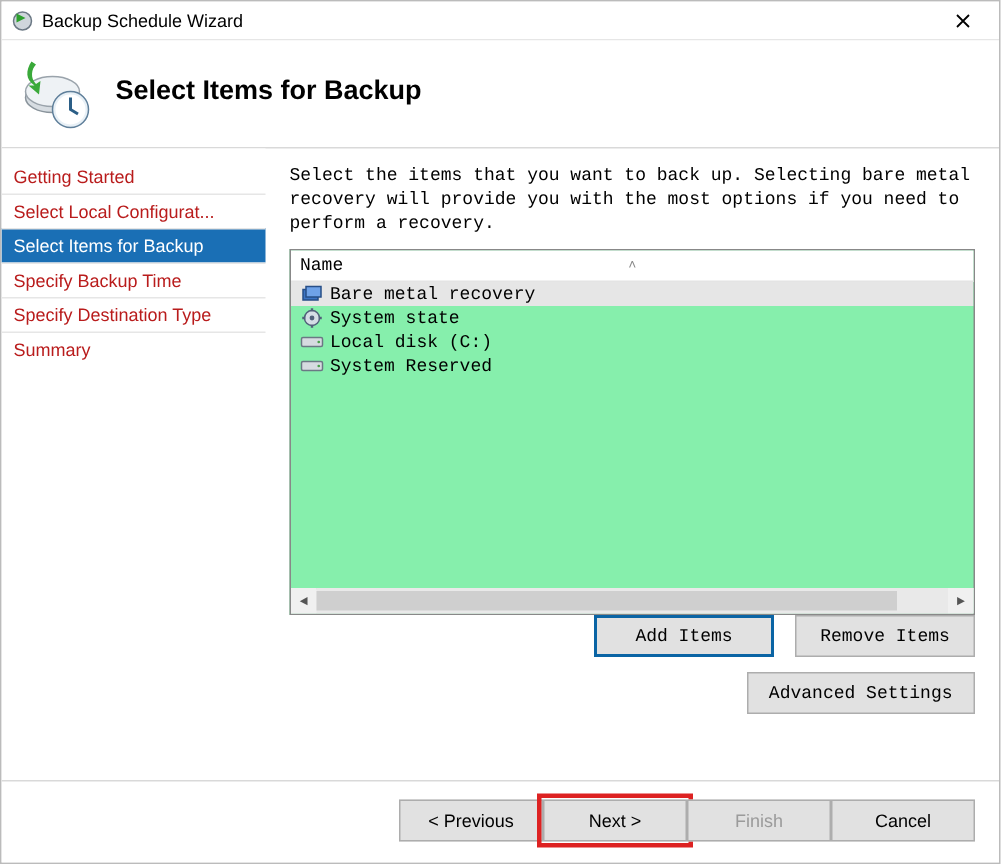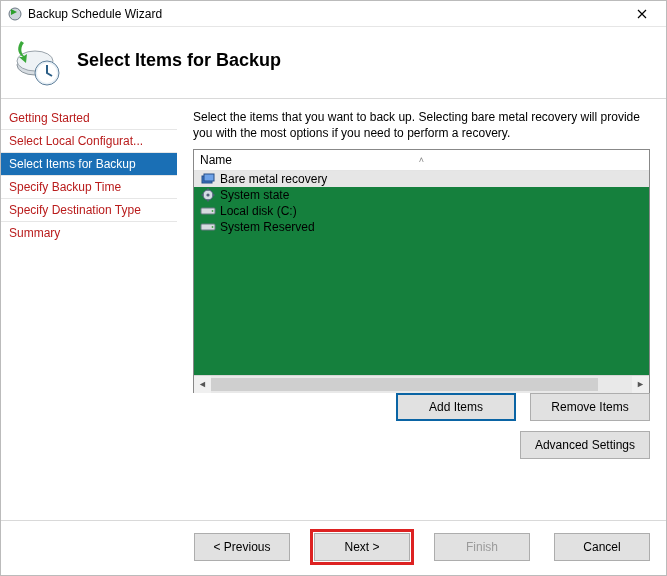--- a/index.html
+++ b/index.html
@@ -71,25 +71,26 @@
   .side-item:first-child { border-top: none; }
   .side-item.active {
     background: #1a6fb5;
     color: #fff;
   }
   .main {
     flex: 1;
     padding: 10px 16px 8px 16px;
     display: flex;
     flex-direction: column;
+    font-family: Liberation Mono, monospace;
   }
   .instruction { color: #000; line-height: 1.35; margin-bottom: 8px; }
   .listbox {
     border: 1px solid #888;
-    background: #15803d;
+    background: #86efac;
     display: flex;
     flex-direction: column;
     height: 244px;
   }
   .listbox-head {
     font-size: 12px;
     padding: 3px 6px;
     color: #000;
     background: #fff;
     border-bottom: 1px solid #e4e4e4;
@@ -150,21 +151,21 @@
     padding: 0 14px;
     cursor: default;
   }
   .btn.primary { border: 2px solid #0a64a4; }
   
   .footer {
     border-top: 1px solid #d9d9d9;
     padding: 12px 16px 14px;
     display: flex;
     justify-content: flex-end;
-    gap: 24px;
+    gap: 0;
     background: #fff;
   }
   .ft-btn {
     width: 96px;
     height: 28px;
     background: #e1e1e1;
     border: 1px solid #adadad;
     display: inline-flex;
     align-items: center;
     justify-content: center;

